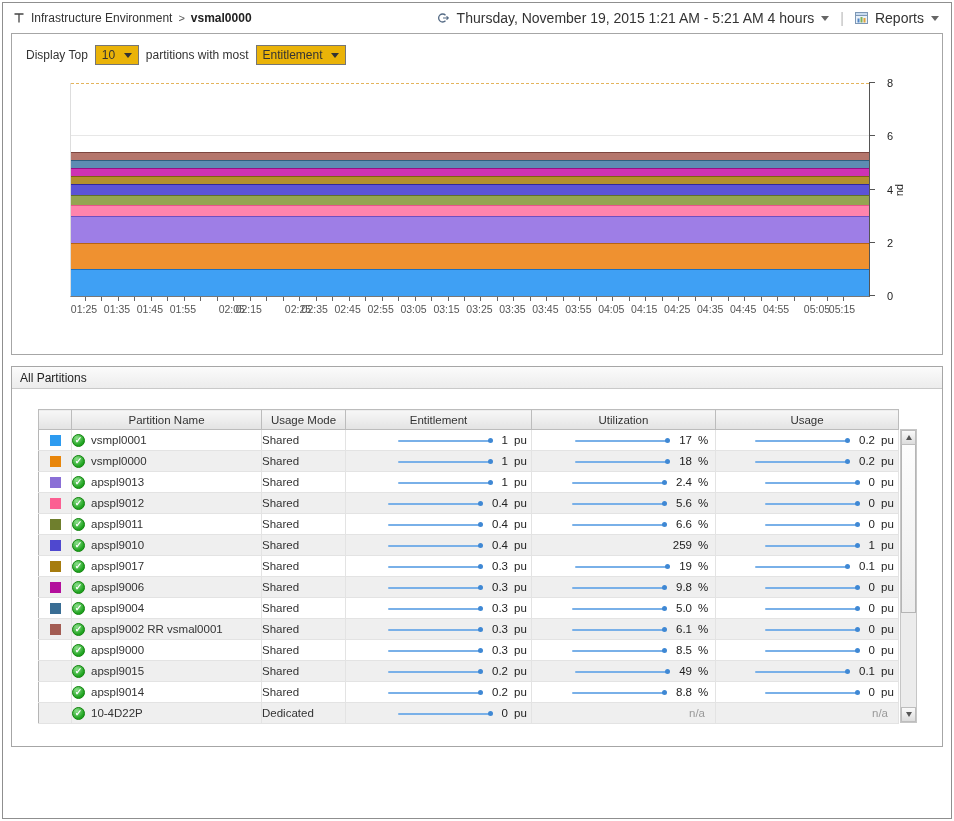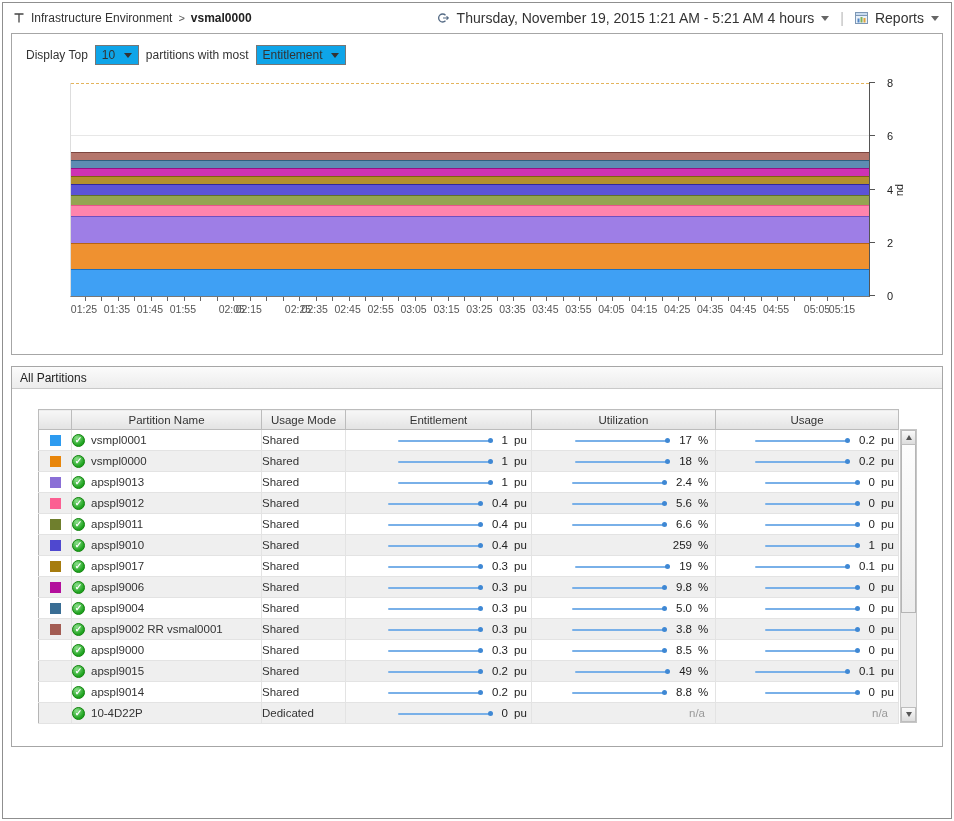--- a/index.html
+++ b/index.html
@@ -21,21 +21,21 @@
   .tab { display:inline-block; padding:3px 12px 4px; font-size:12px; border:1px solid #9c9c9c; border-radius:3px 3px 0 0; background:linear-gradient(#fdfdfd,#e7e7e7); margin:0 1px -1px 1px; cursor:default; color:#222; }
   .tab.active { background:#fff; border-bottom:1px solid #fff; }
   .subtabs { margin:4px 0 0 8px; padding-left:2px; position:relative; z-index:2; }
   .subtab { display:inline-block; padding:3px 12px 4px; font-size:12px; border:1px solid #9c9c9c; border-radius:3px 3px 0 0; background:linear-gradient(#fdfdfd,#e7e7e7); margin:0 1px -1px 1px; color:#222; }
   .subtab.active { background:#fff; border-bottom:1px solid #fff; }
 
   
   .panel { border:1px solid #a6a6a6; margin:0 8px; position:relative; z-index:1; background:#fff; }
   .chart-panel { height:322px; }
   .controls { display:flex; align-items:center; gap:7px; padding:11px 14px 2px; font-size:12px; }
-  .selectbox { display:inline-flex; align-items:center; gap:8px; border:1px solid #767676; background:#0ea5e9; padding:2px 6px; font-size:12px; min-width:44px; justify-content:space-between; }
+  .selectbox { display:inline-flex; align-items:center; gap:8px; border:1px solid #767676; background:#eab308; padding:2px 6px; font-size:12px; min-width:44px; justify-content:space-between; }
   .selectbox .caret { border-top-color:#333; }
 
   .chart-wrap { position:relative; height:268px; margin-top:16px; }
   .plot { position:absolute; left:58px; top:0; width:800px; height:214px; background:#fff; border-left:1px solid #ddd; border-bottom:1px solid #777; border-right:1px solid #555; }
   .gridline { position:absolute; left:0; width:100%; height:1px; background:#e7e7e7; }
   .band { position:absolute; left:0; width:100%; }
   .total-line { position:absolute; left:0; top:0; width:100%; border-top:1px dashed #e4b45c; }
   .ytick-mark { position:absolute; right:-6px; width:6px; height:1px; background:#555; }
   .ytick-label { position:absolute; right:-24px; font-size:11px; color:#222; transform:translateY(6px); }
   .ylabel { position:absolute; right:-38px; top:50%; transform:translateY(-50%); font-size:11px; color:#222; writing-mode:vertical-rl; }
@@ -380,21 +380,21 @@
             <tr class="even">
               <td class="c-swatch"><span class="swatch" style="background: rgb(163, 92, 83);"></span></td>
               <td class="c-name">
                 <span class="name-wrap">
                   <span class="okicon">✓</span>
                   <span>apspl9002 RR vsmal0001</span>
                 </span>
               </td>
               <td class="c-mode">Shared</td>
               <td class="c-val"><span class="spark"><span class="line"></span><span class="dot"></span></span><span class="val-n">0.3</span><span class="val-u">pu</span></td>
-              <td class="c-val"><span class="spark"><span class="line"></span><span class="dot"></span></span><span class="val-n">3.8</span><span class="val-u">%</span></td>
+              <td class="c-val"><span class="spark"><span class="line"></span><span class="dot"></span></span><span class="val-n">6.1</span><span class="val-u">%</span></td>
               <td class="c-val"><span class="spark"><span class="line"></span><span class="dot"></span></span><span class="val-n">0</span><span class="val-u">pu</span></td>
             </tr>
             <tr class="odd">
               <td class="c-swatch"></td>
               <td class="c-name">
                 <span class="name-wrap">
                   <span class="okicon">✓</span>
                   <span>apspl9000</span>
                 </span>
               </td>

